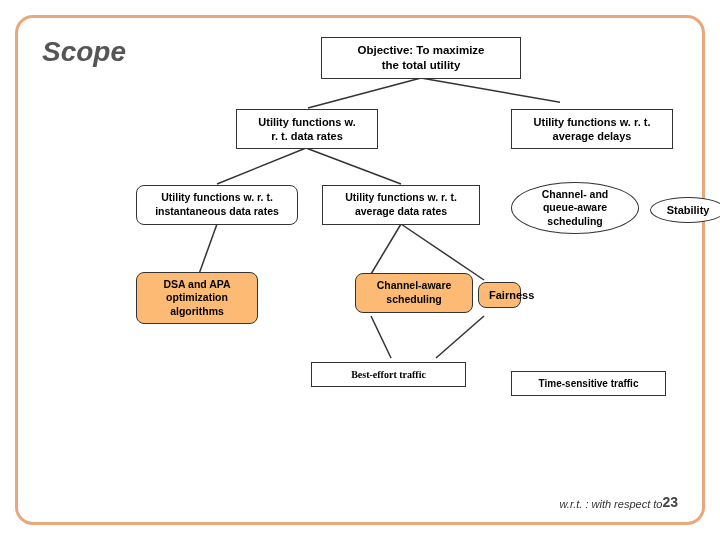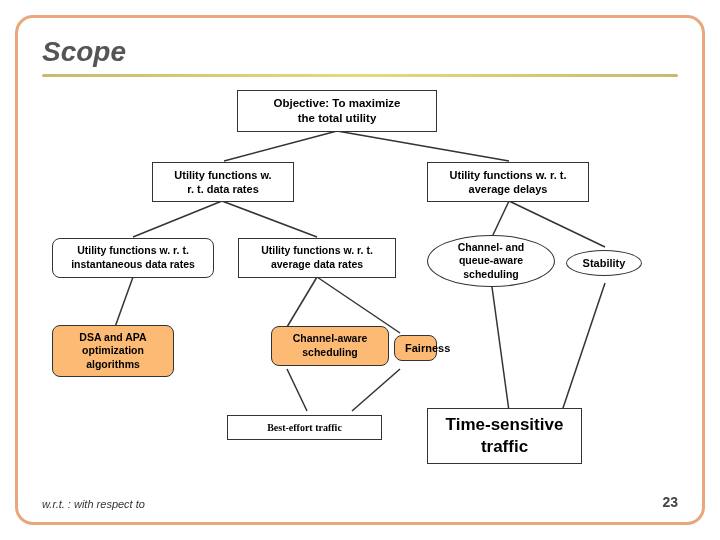--- a/index.html
+++ b/index.html
@@ -14,21 +14,21 @@
     }
     .slide {
       width: 690px;
       height: 510px;
       border: 3px solid #e8a87c;
       border-radius: 18px;
       background: #fff;
       padding: 18px 24px 12px 24px;
       position: relative;
       display: flex;
-      flex-direction: column;
+      flex-direction: row;
     }
     .slide-title {
       font-size: 28px;
       font-weight: bold;
       color: #555;
       margin-bottom: 6px;
       font-style: italic;
     }
     .divider {
       height: 3px;
@@ -197,21 +197,21 @@
       </div>
     </div>
 
     <div class="node" style="top:320px;left:185px;width:155px;height:36px;">
       <div class="node-rect" style="width:100%;font-size:10px;font-family:Liberation Serif, serif;">
         Best-effort traffic
       </div>
     </div>
 
     <div class="node" style="top:320px;left:385px;width:155px;height:36px;">
-      <div class="node-rect" style="width:100%;font-size:17px;margin-top:18px;">
+      <div class="node-rect" style="width:100%;font-size:10px;margin-top:18px;">
         Time-sensitive traffic
       </div>
     </div>
 
   </div>
 
   <div class="footer">
     <div class="wrt-text">w.r.t. : with respect to</div>
     <div class="page-num">23</div>
   </div>

